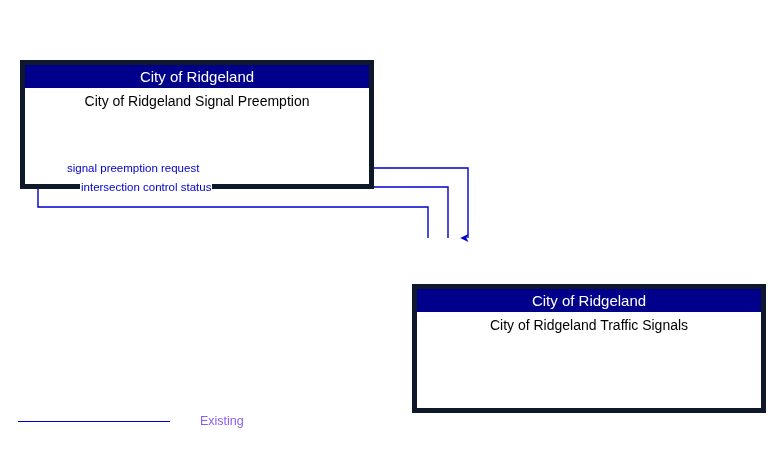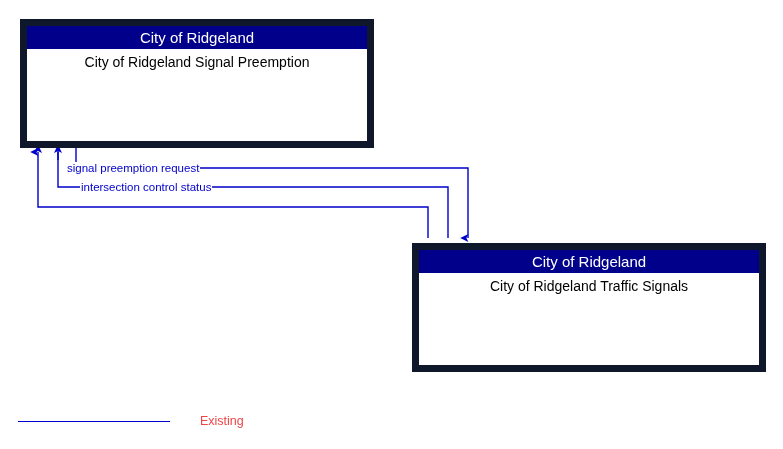--- a/index.html
+++ b/index.html
@@ -24,22 +24,23 @@
     top: 0;
     width: 783px;
     height: 449px;
     pointer-events: none;
   }
 
   
   .elem-box {
     position: absolute;
     box-sizing: border-box;
-    border: 7px solid #0f172a;
+    border: 5px solid #0f172a;
     background: #ffffff;
+    margin-top: 41px;
   }
   .elem-title {
     box-sizing: border-box;
     height: 23px;
     background: #00008B;
     color: #ffffff;
     font-size: 15px;
     line-height: 23px;
     text-align: center;
     white-space: nowrap;
@@ -71,21 +72,21 @@
     position: absolute;
     display: flex;
     align-items: center;
   }
   .legend-line {
     width: 152px;
     height: 0;
     border-top: 1.4px solid #0000CC;
   }
   .legend-text {
-    color: #ef4444;
+    color: #8b5cf6;
     font-size: 12.5px;
     line-height: 14px;
     margin-left: 30px;
     white-space: nowrap;
   }
 </style>
 </head>
 <body>
 
 <div id="canvas">

